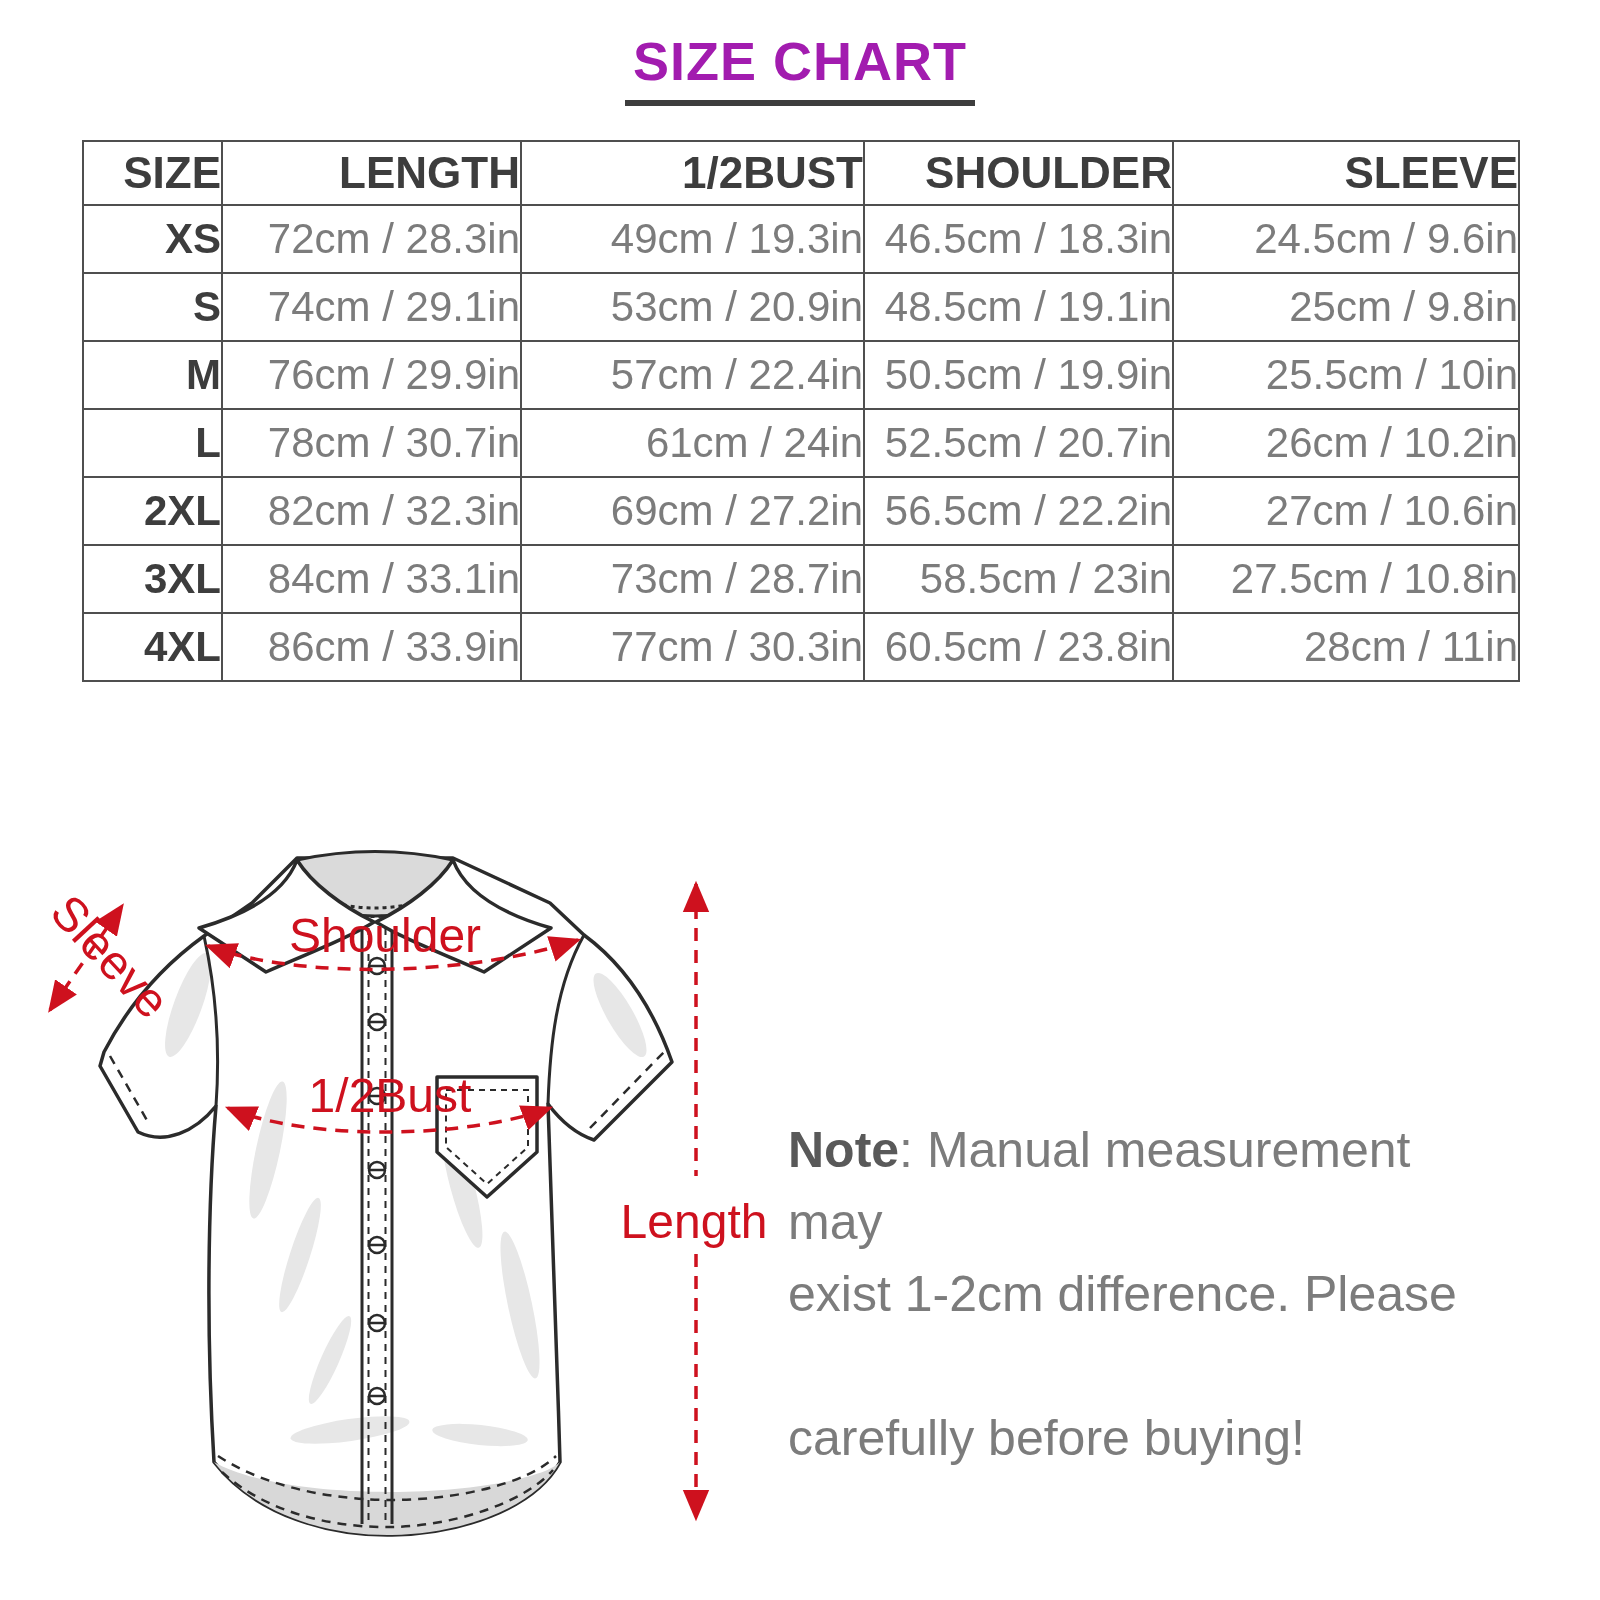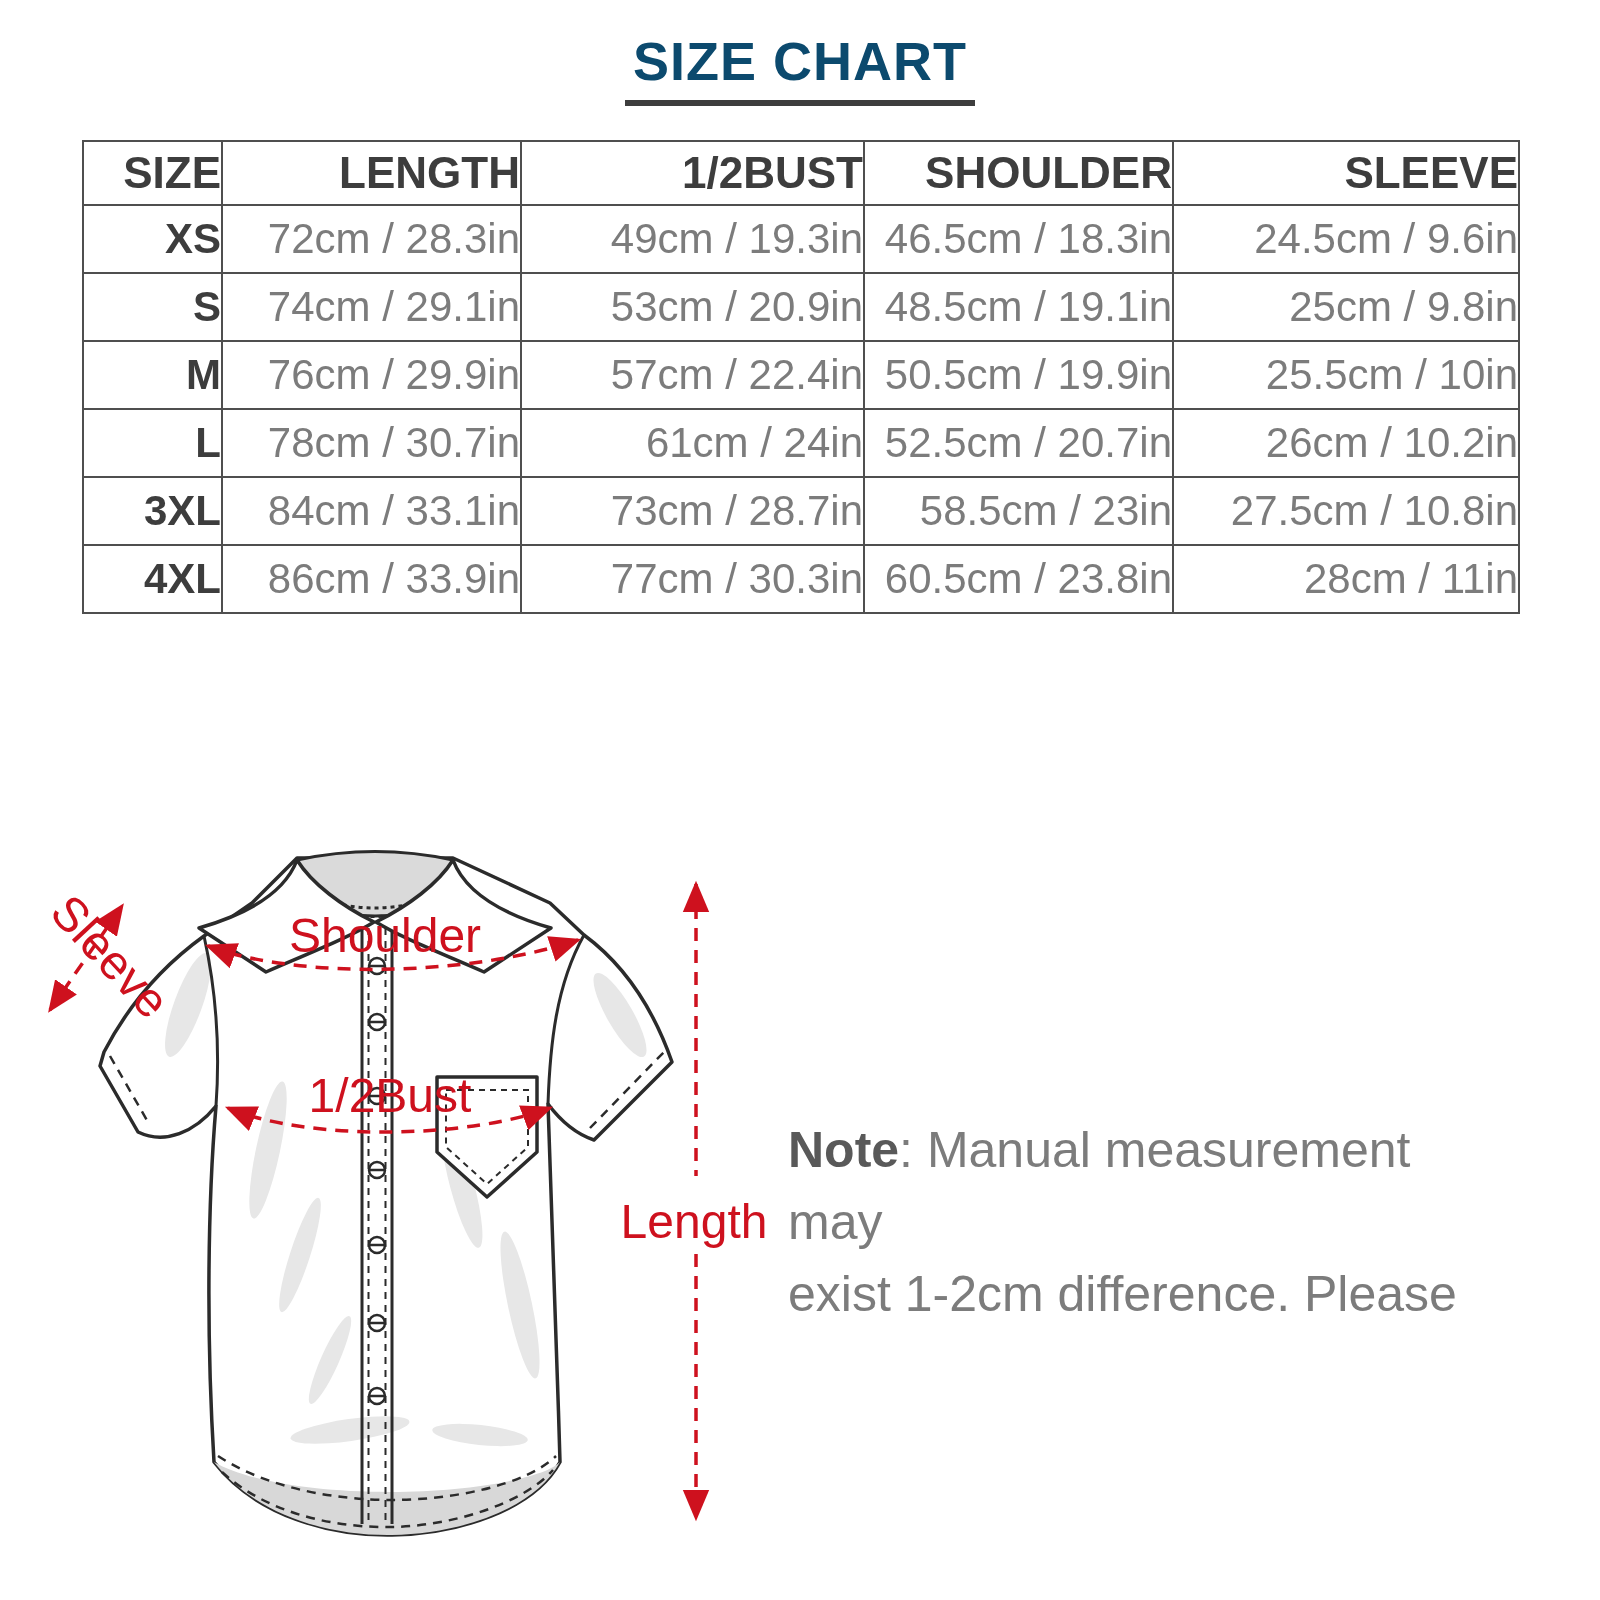--- a/index.html
+++ b/index.html
@@ -2,21 +2,21 @@
 <html><head>
 <meta charset="utf-8">
 <style>
   html,body{margin:0;padding:0;}
   body{
     width:1600px;height:1600px;position:relative;background:#ffffff;
     font-family:"Liberation Sans", sans-serif; overflow:hidden;
   }
   .title{
     position:absolute; top:30px; left:50%; transform:translateX(-50%);
-    font-size:54px; font-weight:bold; color:#0c4a6e; letter-spacing:1px;
+    font-size:54px; font-weight:bold; color:#a21caf; letter-spacing:1px;
     border-bottom:6px solid #3d3d3d; padding:0 8px 8px 8px; white-space:nowrap;
   }
   table.size-table{
     position:absolute; left:82px; top:140px; width:1436px;
     border-collapse:collapse; table-layout:fixed;
   }
   table.size-table col.c0{width:139px;}
   table.size-table col.c1{width:299px;}
   table.size-table col.c2{width:343px;}
   table.size-table col.c3{width:309px;}
@@ -84,20 +84,27 @@
       <td>57cm / 22.4in</td>
       <td>50.5cm / 19.9in</td>
       <td>25.5cm / 10in</td>
     </tr>
     <tr>
       <td class="size-col">L</td>
       <td>78cm / 30.7in</td>
       <td>61cm / 24in</td>
       <td>52.5cm / 20.7in</td>
       <td>26cm / 10.2in</td>
+    </tr>
+    <tr>
+      <td class="size-col">2XL</td>
+      <td>82cm / 32.3in</td>
+      <td>69cm / 27.2in</td>
+      <td>56.5cm / 22.2in</td>
+      <td>27cm / 10.6in</td>
     </tr>
     <tr>
       <td class="size-col">3XL</td>
       <td>84cm / 33.1in</td>
       <td>73cm / 28.7in</td>
       <td>58.5cm / 23in</td>
       <td>27.5cm / 10.8in</td>
     </tr>
     <tr>
       <td class="size-col">4XL</td>
@@ -226,13 +233,14 @@
       <line x1="696" y1="1254" x2="696" y2="1518" stroke="#ce111e" stroke-width="3.5" stroke-dasharray="13 9" marker-end="url(#arr)"></line>
       <text x="694" y="1238" text-anchor="middle">Length</text>
     </g>
   </g>
 </svg>
 
 <div class="note">
   <span class="note-label">Note</span><span>: Manual measurement may</span><br>
   <span>exist 1-2cm difference. Please</span><br>
   <br>
+  <span>carefully before buying!</span>
 </div>
 
 </body></html>

